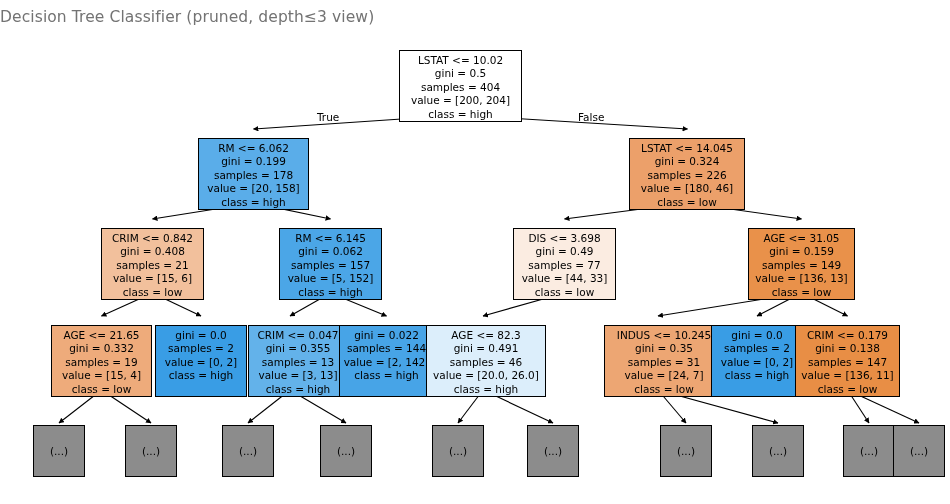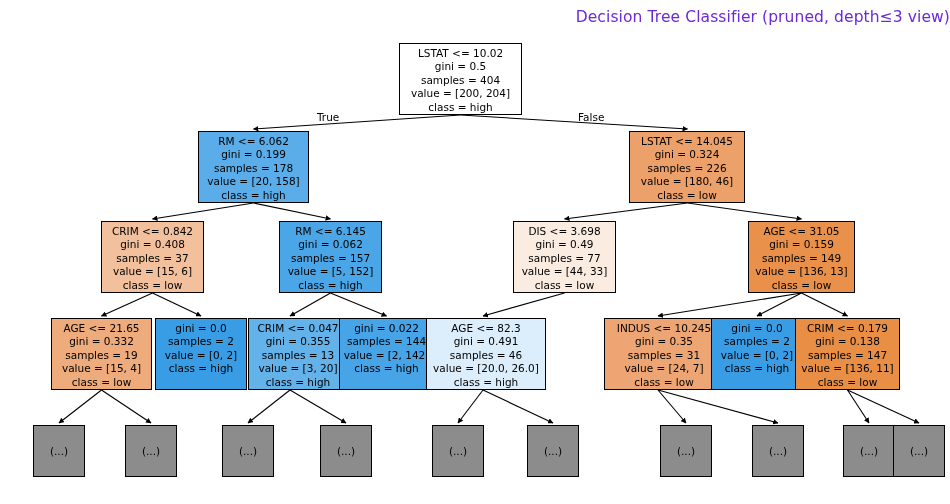--- a/index.html
+++ b/index.html
@@ -12,23 +12,23 @@
     height: 504px;
     position: relative;
     overflow: hidden;
     font-family: "DejaVu Sans", sans-serif;
   }
   #title {
     position: absolute;
     left: 0;
     top: 8px;
     width: 950px;
-    text-align: right;
+    text-align: left;
     font-size: 15.5px;
-    color: #6d28d9;
+    color: #737373;
     letter-spacing: 0.1px;
   }
   #canvas {
     position: absolute;
     left: 0;
     top: 0;
     width: 950px;
     height: 504px;
   }
   svg#edges {
@@ -43,20 +43,21 @@
     position: absolute;
     box-sizing: border-box;
     border: 1.2px solid #000000;
     text-align: center;
     font-size: 10.5px;
     line-height: 13.4px;
     color: #000000;
     padding-top: 3px;
     white-space: nowrap;
     overflow: hidden;
+    margin-top: 7px;
   }
   .node .ln { display: block; }
   .leafbox {
     position: absolute;
     box-sizing: border-box;
     border: 1.4px solid #000000;
     background: #8c8c8c;
     display: flex;
     align-items: center;
     justify-content: center;
@@ -126,21 +127,21 @@
       <div class="node" style="left: 629px; top: 131px; width: 116px; height: 72px; background: rgb(236, 160, 106);">
         <span class="ln">LSTAT &lt;= 14.045</span>
         <span class="ln">gini = 0.324</span>
         <span class="ln">samples = 226</span>
         <span class="ln">value = [180, 46]</span>
         <span class="ln">class = low</span>
       </div>
       <div class="node" style="left: 101px; top: 221px; width: 103px; height: 72px; background: rgb(242, 192, 156);">
         <span class="ln">CRIM &lt;= 0.842</span>
         <span class="ln">gini = 0.408</span>
-        <span class="ln">samples = 37</span>
+        <span class="ln">samples = 21</span>
         <span class="ln">value = [15, 6]</span>
         <span class="ln">class = low</span>
       </div>
       <div class="node" style="left: 279px; top: 221px; width: 103px; height: 72px; background: rgb(75, 166, 231);">
         <span class="ln">RM &lt;= 6.145</span>
         <span class="ln">gini = 0.062</span>
         <span class="ln">samples = 157</span>
         <span class="ln">value = [5, 152]</span>
         <span class="ln">class = high</span>
       </div>
@@ -168,21 +169,21 @@
       <div class="node" style="left: 155px; top: 318px; width: 92px; height: 72px; background: rgb(57, 157, 229);">
         <span class="ln">gini = 0.0</span>
         <span class="ln">samples = 2</span>
         <span class="ln">value = [0, 2]</span>
         <span class="ln">class = high</span>
       </div>
       <div class="node" style="left: 248px; top: 318px; width: 100px; height: 72px; background: rgb(99, 178, 234);">
         <span class="ln">CRIM &lt;= 0.047</span>
         <span class="ln">gini = 0.355</span>
         <span class="ln">samples = 13</span>
-        <span class="ln">value = [3, 20]</span>
+        <span class="ln">value = [3, 13]</span>
         <span class="ln">class = high</span>
       </div>
       <div class="node" style="left: 339px; top: 318px; width: 95px; height: 72px; background: rgb(71, 164, 231); z-index: 0;">
         <span class="ln">gini = 0.022</span>
         <span class="ln">samples = 144</span>
         <span class="ln">value = [2, 142]</span>
         <span class="ln">class = high</span>
       </div>
       <div class="node" style="left: 426px; top: 318px; width: 120px; height: 72px; background: rgb(220, 238, 251); z-index: 2;">
         <span class="ln">AGE &lt;= 82.3</span>

